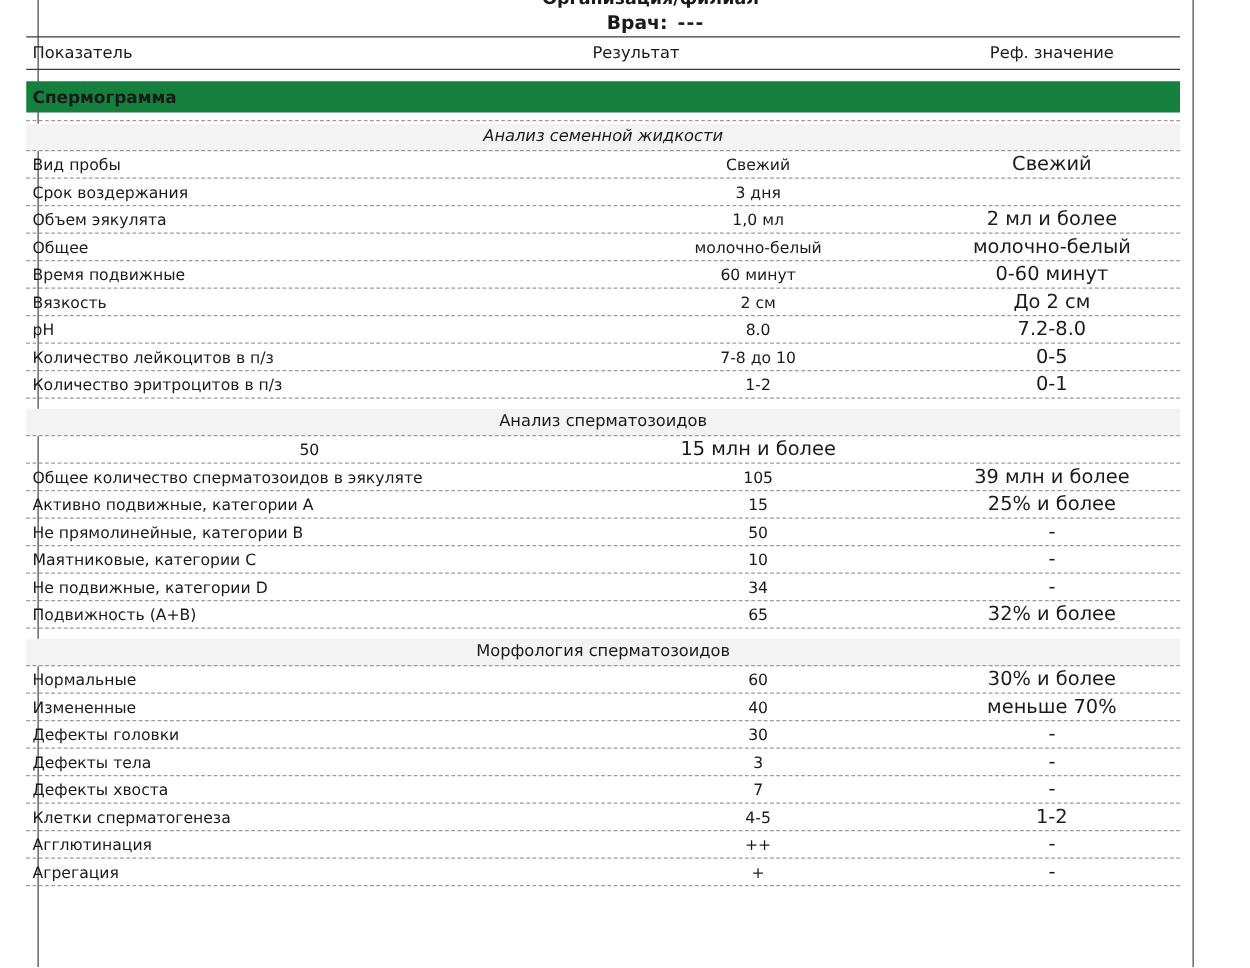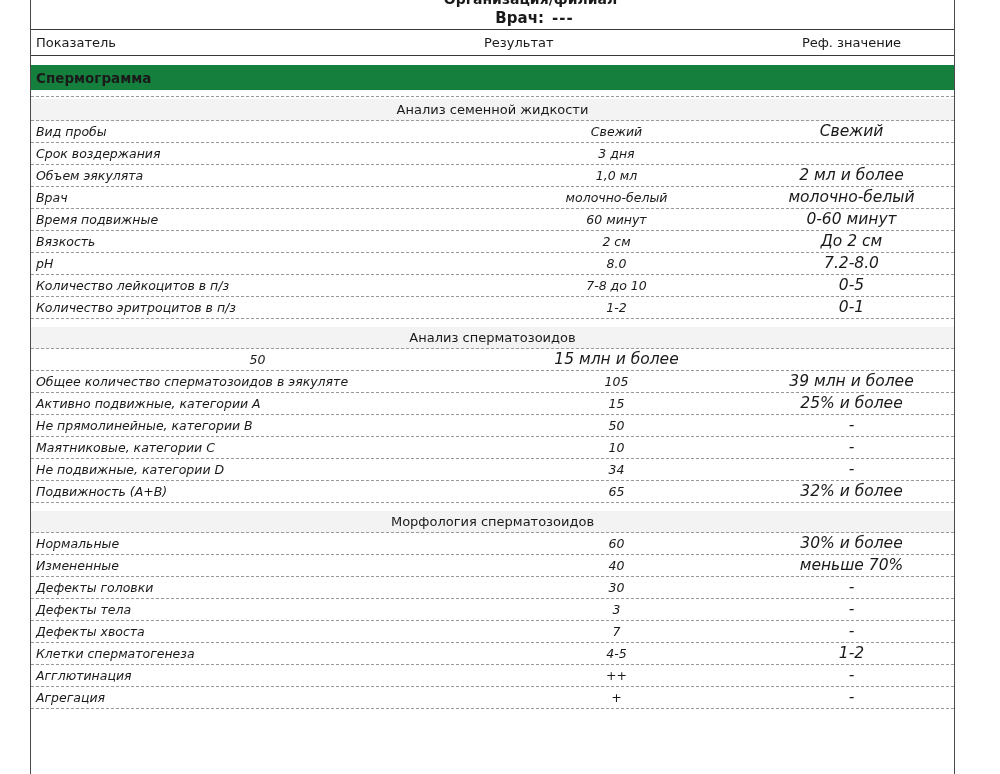--- a/index.html
+++ b/index.html
@@ -20,21 +20,21 @@
     position: absolute;
     top: 0;
     bottom: 0;
     width: 1px;
     background: #4a4a4a;
   }
   .vline.left  { left: 30px; }
   .vline.right { left: 954px; }
   .content {
     position: absolute;
-    left: 31px;
+    left: 21px;
     top: 0;
     width: 923px;
   }
   .clip-row {
     height: 9px;
     overflow: hidden;
   }
   .clip-row span {
     display: block;
     text-align: center;
@@ -83,27 +83,26 @@
   }
   .section-title {
     margin-top: 8px;
     height: 21px;
     line-height: 21px;
     text-align: center;
     font-size: 13px;
     background: #f3f3f3;
     border-bottom: 1px dashed #9a9a9a;
   }
-  #sections .section-title:first-child { margin-top: 2px; }
+  #sections .section-title:first-child { margin-top: 2px; font-style: italic; }
   .row {
     height: 21px;
     line-height: 21px;
     border-bottom: 1px dashed #9a9a9a;
     align-items: center;
-    font-style: italic;
   }
   .row .c { overflow: hidden; white-space: nowrap; }
   .row .ind {
     padding-left: 5px;
     font-size: 12.5px;
     text-align: left;
   }
   .row .res {
     font-size: 12.5px;
     text-align: center;
@@ -154,21 +153,21 @@
         <div class="row grid3">
           <div class="c ind">Срок воздержания</div>
           <div class="c res">3 дня</div>
         </div>
         <div class="row grid3">
           <div class="c ind">Объем эякулята</div>
           <div class="c res">1,0 мл</div>
           <div class="c ref">2 мл и более</div>
         </div>
         <div class="row grid3">
-          <div class="c ind">Врач</div>
+          <div class="c ind">Общее</div>
           <div class="c res">молочно-белый</div>
           <div class="c ref">молочно-белый</div>
         </div>
         <div class="row grid3">
           <div class="c ind">Время подвижные</div>
           <div class="c res">60 минут</div>
           <div class="c ref">0-60 минут</div>
         </div>
         <div class="row grid3">
           <div class="c ind">Вязкость</div>

